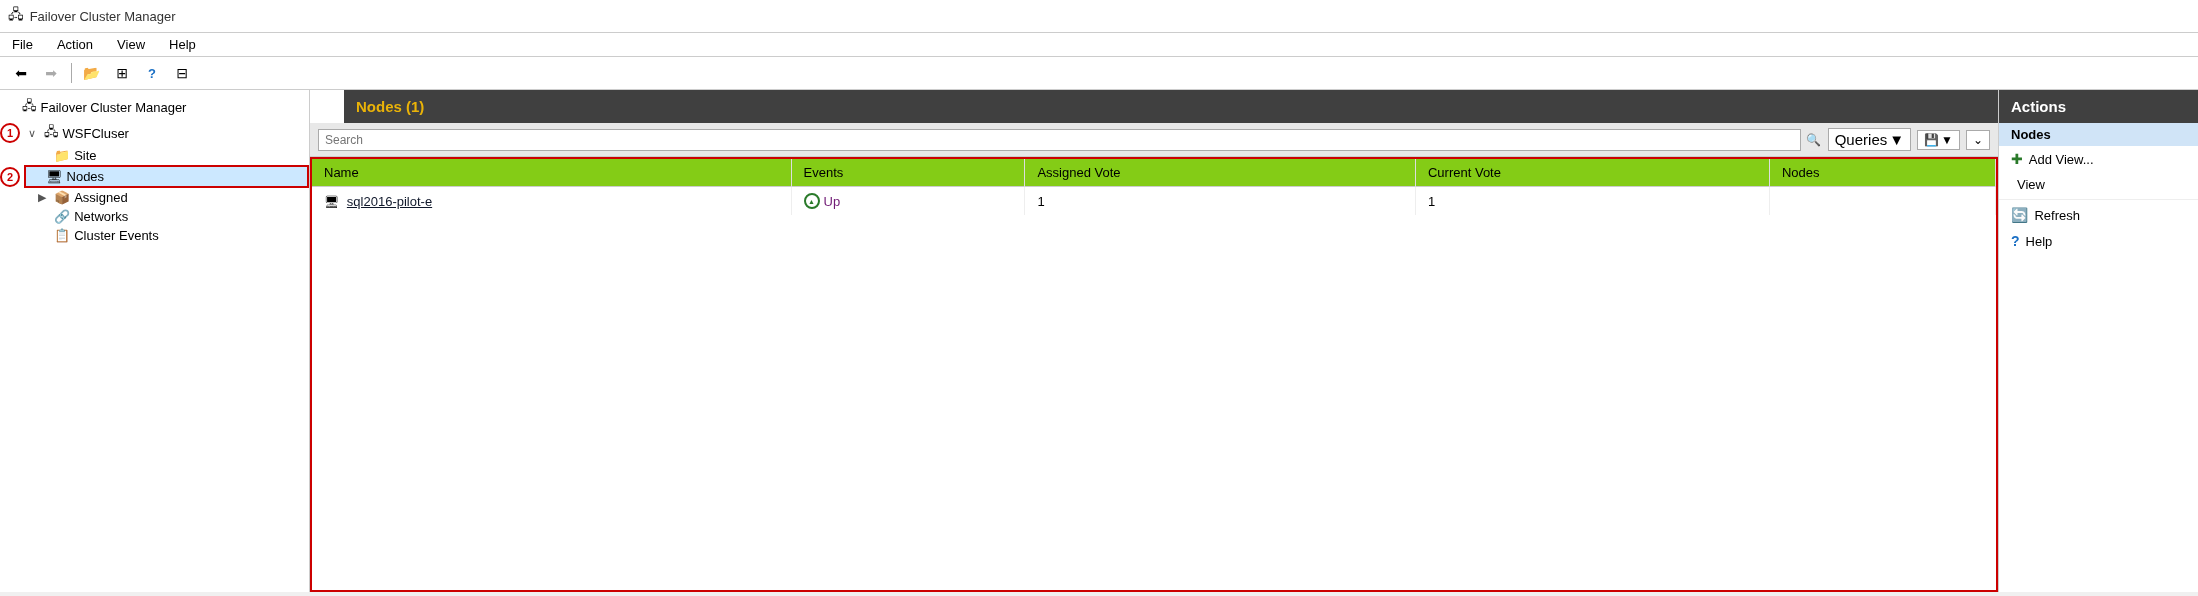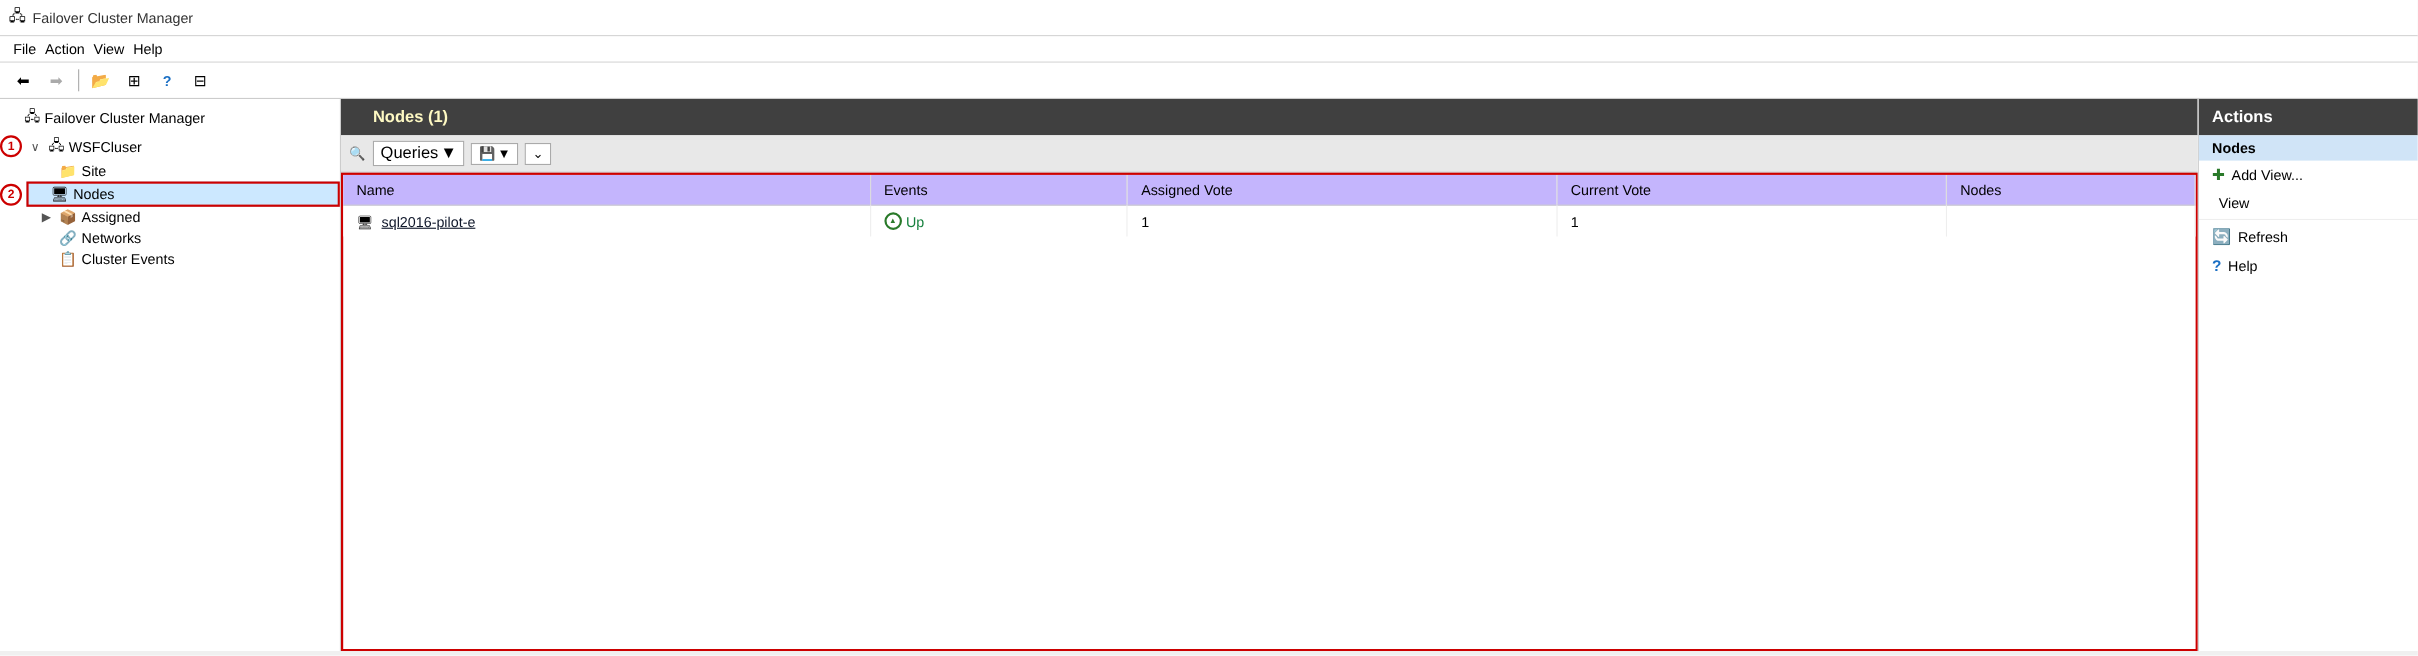--- a/index.html
+++ b/index.html
@@ -14,21 +14,21 @@
       gap: 6px;
       border-bottom: 1px solid #ccc;
     }
     .title-bar-text { font-size: 13px; color: #333; }
 
     
     .menu-bar {
       background: #fff;
       padding: 2px 8px;
       display: flex;
-      gap: 0;
+      gap: 16px;
       border-bottom: 1px solid #ccc;
     }
     .menu-bar-item { font-size: 13px; color: #000; cursor: pointer; padding: 2px 4px; }
 
     
     .toolbar {
       background: #fff;
       padding: 4px 8px;
       display: flex;
       align-items: center;
@@ -95,24 +95,25 @@
     .center-panel {
       flex: 1;
       display: flex;
       flex-direction: column;
       overflow: hidden;
     }
 
     
     .nodes-header {
       background: #404040;
-      color: #fef9c3;
-      padding: 8px 29px;
+      color: #eab308;
+      padding: 8px 12px;
       font-size: 15px;
       font-weight: bold;
+      margin-left: 34px;
     }
 
     
     .search-bar {
       background: #e8e8e8;
       padding: 5px 8px;
       display: flex;
       align-items: center;
       gap: 6px;
       border-bottom: 1px solid #ccc;
@@ -154,42 +155,42 @@
       flex: 1;
       overflow: auto;
       border: 2px solid #cc0000;
       margin: 0;
     }
     .data-table {
       width: 100%;
       border-collapse: collapse;
     }
     .data-table thead tr {
-      background: #c4b5fd;
+      background: #84cc16;
       border-bottom: 1px solid #ccc;
       border-radius: 10px;
     }
     .data-table th {
       padding: 6px 12px;
       text-align: left;
       font-weight: normal;
       font-size: 13px;
       color: #000;
       border-right: 1px solid #ddd;
     }
     .data-table tbody tr {
       background: #fff;
     }
     .data-table td {
       padding: 6px 12px;
       border-right: 1px solid #eee;
       font-size: 13px;
     }
     .status-up {
-      display: flex; align-items: center; gap: 4px; color: #15803d;
+      display: flex; align-items: center; gap: 4px; color: #701a75;
     }
     .status-circle {
       width: 16px; height: 16px; border-radius: 50%;
       border: 2px solid #2a7a2a;
       display: flex; align-items: center; justify-content: center;
       background: #fff;
     }
     .status-circle::after {
       content: '▲';
       font-size: 7px;
@@ -309,20 +310,21 @@
 
   </div>
 
   <div class="center-panel">
 
     <div class="nodes-header">
       <span>Nodes (1)</span>
     </div>
 
     <div class="search-bar">
+      <input type="text" class="search-input" placeholder="Search" style="">
       <span style="color:#666; font-size:12px;">🔍</span>
       <button class="queries-btn">
         <span>Queries</span>
         <span>▼</span>
       </button>
       <button class="save-btn">
         <span>💾</span>
         <span>▼</span>
       </button>
       <button class="expand-btn">

